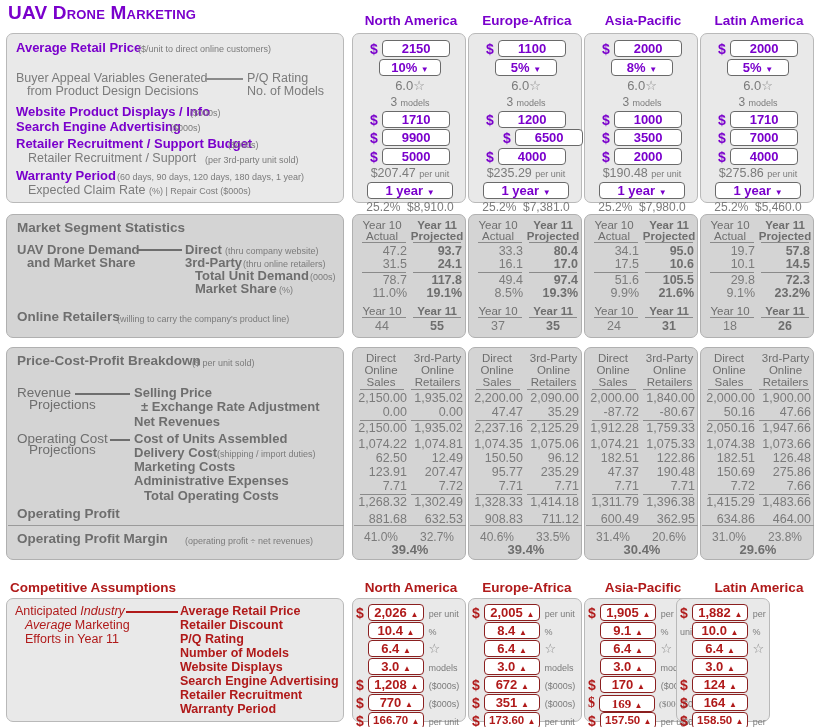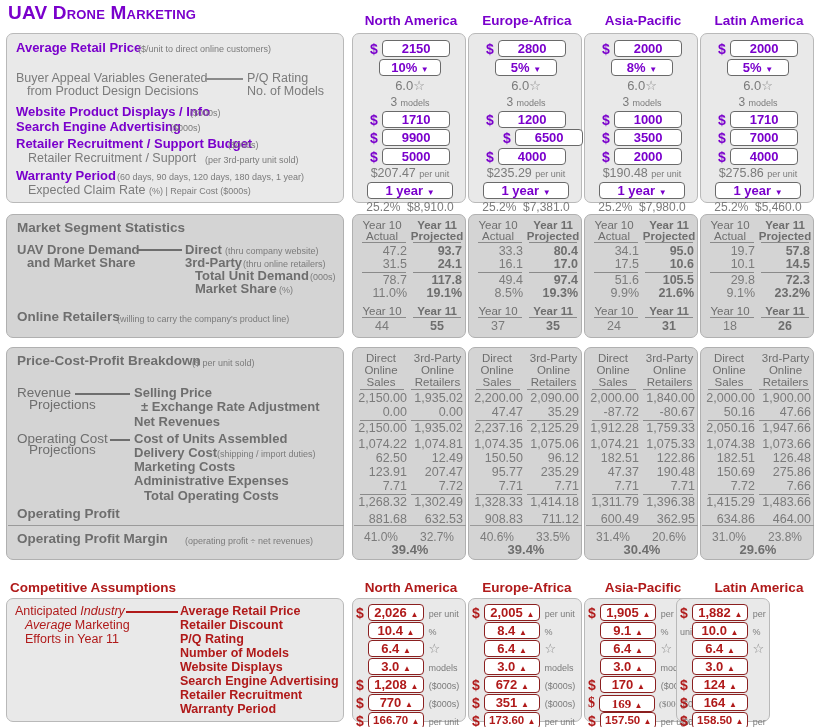--- a/index.html
+++ b/index.html
@@ -160,21 +160,21 @@
     <div class="num" style="left:0; top:132px; width:114px; text-align:center;"><span>$207.47</span> <span class="sm">per unit</span></div>
     <div style="position:absolute; left:0; top:147px; width:114px; text-align:center;">
       <span class="inp" style="width:86px;"><span>1 year</span> <span class="caret">▼</span></span>
     </div>
     <div class="num" style="left:0; top:166px; width:114px; text-align:center; font-size:12px;"><span>25.2%</span>&nbsp;&nbsp;<span>$8,910.0</span></div>
   </div>
 
   <div class="panel" style="left:468px; top:33px; width:114px; height:170px;">
     <div style="position:absolute; left:0; top:5px; width:114px; text-align:center;">
       <span class="dollar">$</span>
-      <span class="inp" style="width:68px;">2800</span>
+      <span class="inp" style="width:68px;">1100</span>
     </div>
     <div style="position:absolute; left:0; top:24px; width:114px; text-align:center;">
       <span class="inp" style="width:62px;"><span>5%</span> <span class="caret">▼</span></span>
     </div>
     <div class="num" style="left:0; top:44px; width:114px; text-align:center; font-size:13px;"><span>6.0</span><span class="star">☆</span></div>
     <div class="num" style="left:0; top:61px; width:114px; text-align:center; font-size:12px;"><span>3</span> <span class="sm">models</span></div>
     <div style="position:absolute; left:0; top:76px; width:114px; text-align:center;">
       <span class="dollar">$</span>
       <span class="inp" style="width:68px;">1200</span>
     </div>

